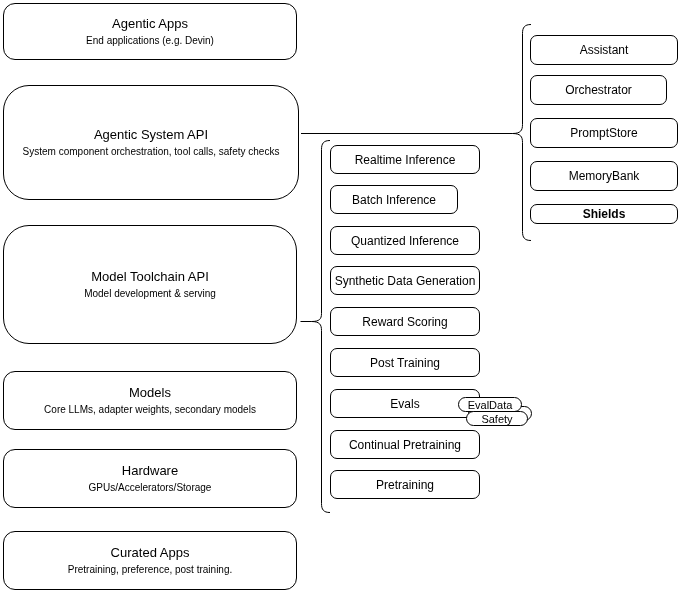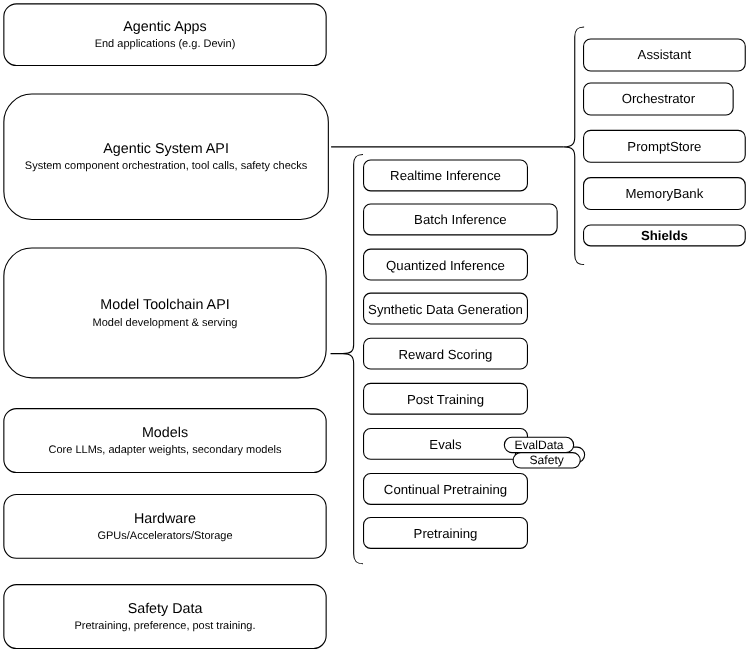--- a/index.html
+++ b/index.html
@@ -58,26 +58,26 @@
     <div class="title">Models</div>
     <div class="subtitle">Core LLMs, adapter weights, secondary models</div>
   </div>
 
   <div class="node stack-node" style="left:3px;top:449px;width:294px;height:59px;">
     <div class="title">Hardware</div>
     <div class="subtitle">GPUs/Accelerators/Storage</div>
   </div>
 
   <div class="node stack-node" style="left:3px;top:531px;width:294px;height:59px;">
-    <div class="title">Safety Data</div>
+    <div class="title">Curated Apps</div>
     <div class="subtitle">Pretraining, preference, post training.</div>
   </div>
 
   <div class="node svc" style="left:330px;top:145px;width:150px;height:29px;">Realtime Inference</div>
-  <div class="node svc" style="left:330px;top:185px;width:177px;height:29px;">Batch Inference</div>
+  <div class="node svc" style="left:330px;top:185px;width:128px;height:29px;">Batch Inference</div>
   <div class="node svc" style="left:330px;top:226px;width:150px;height:29px;">Quantized Inference</div>
   <div class="node svc" style="left:330px;top:266px;width:150px;height:29px;">Synthetic Data Generation</div>
   <div class="node svc" style="left:330px;top:307px;width:150px;height:29px;">Reward Scoring</div>
   <div class="node svc" style="left:330px;top:348px;width:150px;height:29px;">Post Training</div>
   <div class="node svc" style="left:330px;top:389px;width:150px;height:29px;">Evals</div>
   <div class="node svc" style="left:330px;top:430px;width:150px;height:29px;">Continual Pretraining</div>
   <div class="node svc" style="left:330px;top:470px;width:150px;height:29px;">Pretraining</div>
 
   <div class="tag" style="left:468px;top:378px;width:64px;height:15px;margin-top:28px;">Harness</div>
   <div class="tag" style="left:458px;top:397px;width:64px;height:15px;">EvalData</div>

